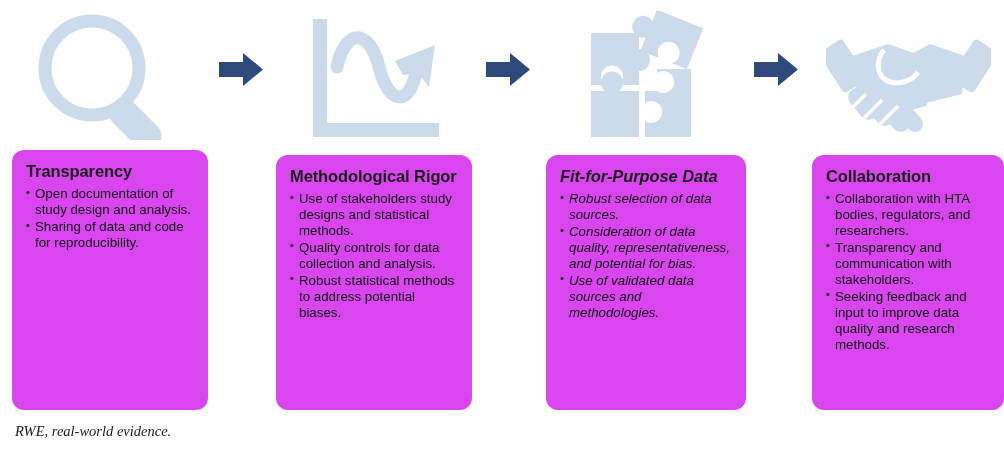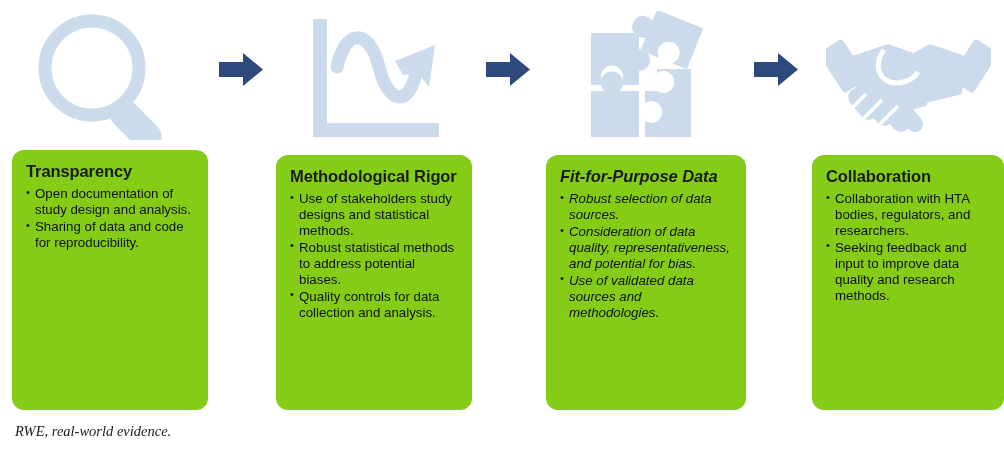--- a/index.html
+++ b/index.html
@@ -49,21 +49,21 @@
   #icon-3 { left: 546px; width: 196px; }
   #icon-4 { left: 812px; width: 192px; }
 
   #arrow-1 { left: 206px; width: 70px; }
   #arrow-2 { left: 470px; width: 76px; }
   #arrow-3 { left: 740px; width: 72px; }
 
   
   .card {
     position: absolute;
-    background: #84cc16;
+    background: #d946ef;
     border-radius: 12px;
     box-sizing: border-box;
     padding: 12px 14px 10px 14px;
   }
   #card-1 { left: 12px;  top: 150px; width: 196px; height: 260px; }
   #card-2 { left: 276px; top: 155px; width: 196px; height: 255px; }
   #card-3 { left: 546px; top: 155px; width: 200px; height: 255px; font-style: italic; }
   #card-4 { left: 812px; top: 155px; width: 192px; height: 255px; }
 
   .card-title {
@@ -198,35 +198,36 @@
   <ul class="card-list">
     <li>Open documentation of study design and analysis.</li>
     <li>Sharing of data and code for reproducibility.</li>
   </ul>
 </div>
 
 <div class="card" id="card-2">
   <div class="card-title">Methodological Rigor</div>
   <ul class="card-list">
     <li>Use of stakeholders study designs and statistical methods.</li>
+    <li>Quality controls for data collection and analysis.</li>
     <li>Robust statistical methods to address potential biases.</li>
-    <li>Quality controls for data collection and analysis.</li>
   </ul>
 </div>
 
 <div class="card" id="card-3">
   <div class="card-title">Fit-for-Purpose Data</div>
   <ul class="card-list">
     <li>Robust selection of data sources.</li>
     <li>Consideration of data quality, representativeness, and potential for bias.</li>
     <li>Use of validated data sources and methodologies.</li>
   </ul>
 </div>
 
 <div class="card" id="card-4">
   <div class="card-title">Collaboration</div>
   <ul class="card-list">
     <li>Collaboration with HTA bodies, regulators, and researchers.</li>
+    <li>Transparency and communication with stakeholders.</li>
     <li>Seeking feedback and input to improve data quality and research methods.</li>
   </ul>
 </div>
 
 <div class="footnote">RWE, real-world evidence.</div>
 
 </body></html>

